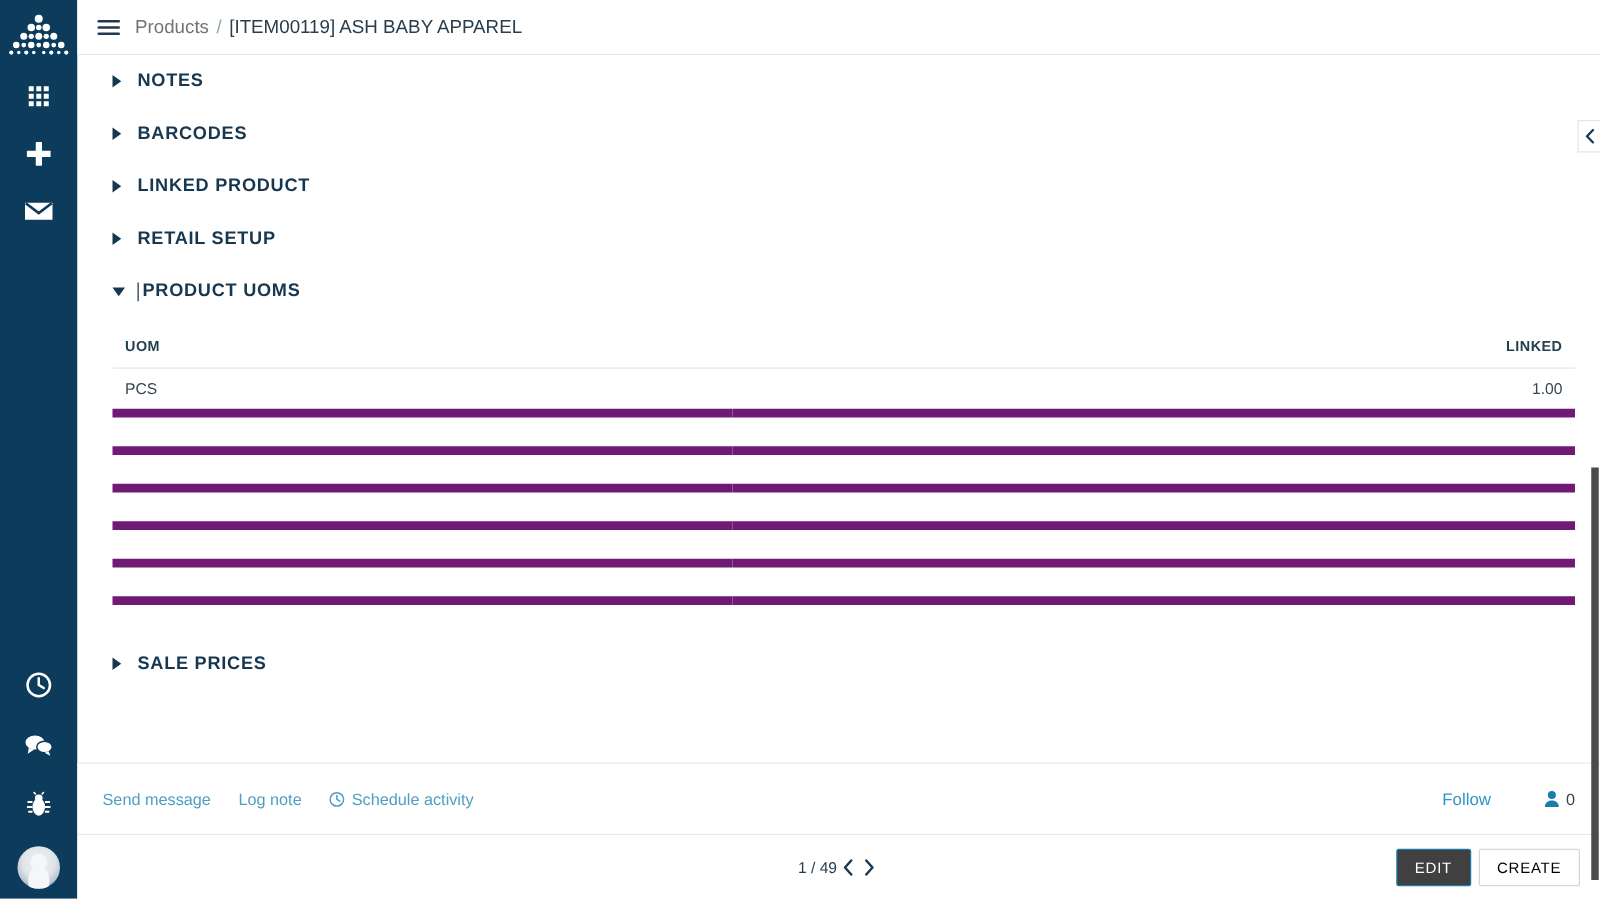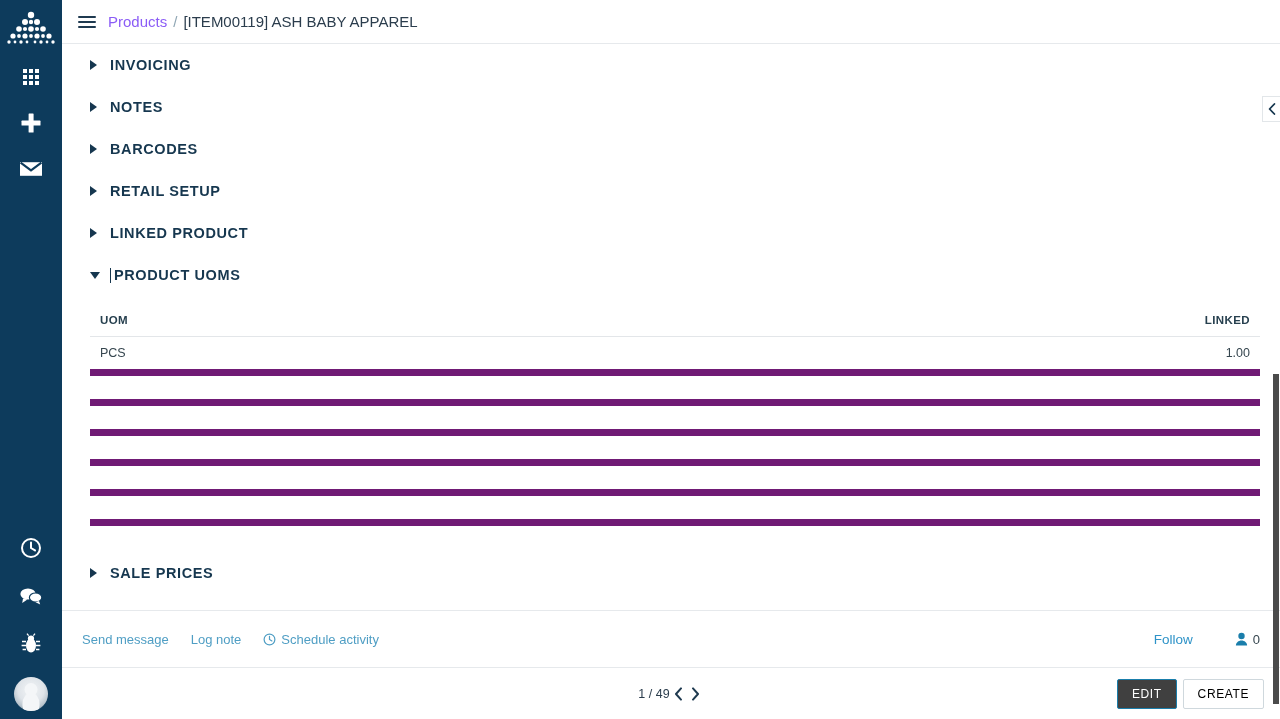--- a/index.html
+++ b/index.html
@@ -52,21 +52,21 @@
   .main { flex: 1 1 auto; height: 719px; position: relative; background: #ffffff; }
 
   
   .topbar {
     height: 44px; border-bottom: 1px solid #e6e9ec;
     display: flex; align-items: center; padding: 0 16px;
     background: #ffffff;
   }
   .hamburger { width: 18px; margin-right: 12px; display: flex; flex-direction: column; gap: 3px; }
   .hamburger span { display: block; height: 2px; background: #1f3a50; border-radius: 1px; }
-  .crumb-link { color: #8b5cf6; font-size: 15px; text-decoration: none; }
+  .crumb-link { color: #737373; font-size: 15px; text-decoration: none; }
   .crumb-sep { color: #8fa6b4; font-size: 15px; margin: 0 6px; }
   .crumb-current { color: #2b3d4d; font-size: 15px; }
 
   
   .sheet { position: absolute; top: 44px; left: 0; right: 0; bottom: 0; overflow: hidden; }
   .sheet-inner { padding: 0 20px 0 28px; }
 
   .group-header {
     display: flex; align-items: center;
     height: 42px; cursor: pointer; user-select: none;
@@ -271,53 +271,47 @@
 
     <div class="collapse-tab">
       <svg width="8" height="12" viewBox="0 0 8 12">
         <path d="M6.4 1 L1.6 6 L6.4 11" fill="none" stroke="#16374f" stroke-width="1.8" stroke-linecap="round" stroke-linejoin="round"></path>
       </svg>
     </div>
 
     <div class="sheet">
       <div class="sheet-inner">
 
-        <div class="group-header">
-          <span class="caret">
-              <span class="caret-right"></span>
-            </span>
-          <span class="group-title">INVOICING</span>
-        </div>
 
         <div class="group-header">
           <span class="caret">
               <span class="caret-right"></span>
             </span>
           <span class="group-title">NOTES</span>
         </div>
 
         <div class="group-header">
           <span class="caret">
               <span class="caret-right"></span>
             </span>
           <span class="group-title">BARCODES</span>
         </div>
 
         <div class="group-header">
           <span class="caret">
               <span class="caret-right"></span>
             </span>
-          <span class="group-title">RETAIL SETUP</span>
+          <span class="group-title">LINKED PRODUCT</span>
         </div>
 
         <div class="group-header">
           <span class="caret">
               <span class="caret-right"></span>
             </span>
-          <span class="group-title">LINKED PRODUCT</span>
+          <span class="group-title">RETAIL SETUP</span>
         </div>
 
         <div class="group-header">
           <span class="caret">
               <span class="caret-down"></span>
             </span>
           <span class="caret-artifact"></span>
           <span class="group-title">PRODUCT UOMS</span>
         </div>
 

